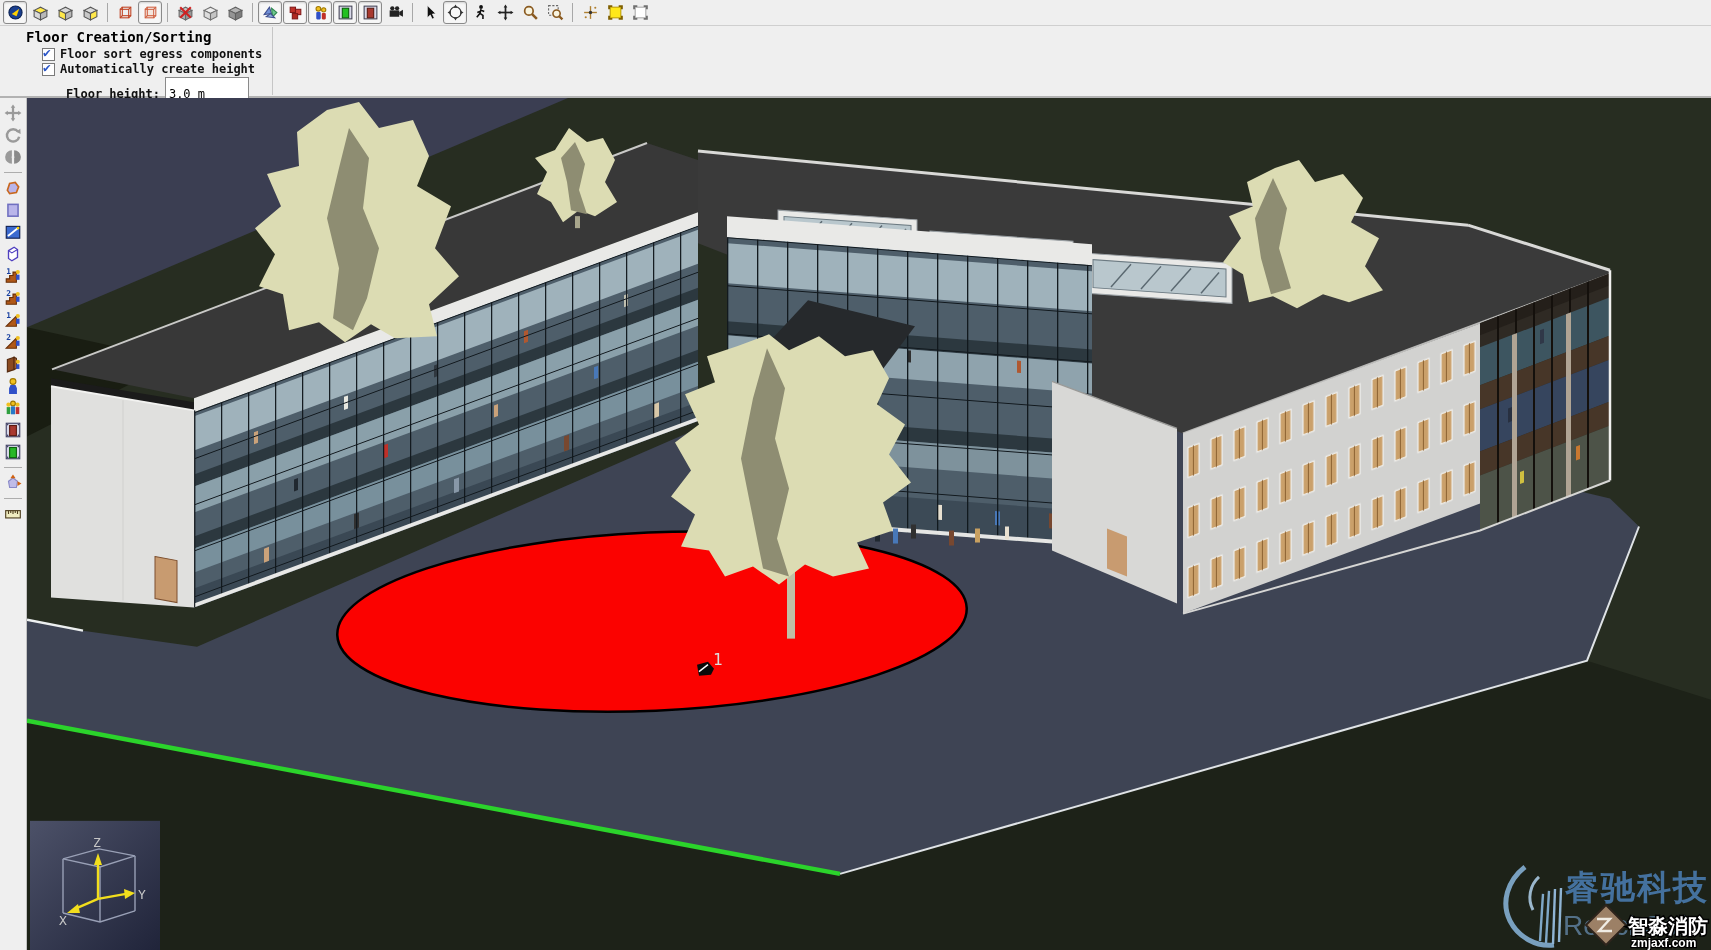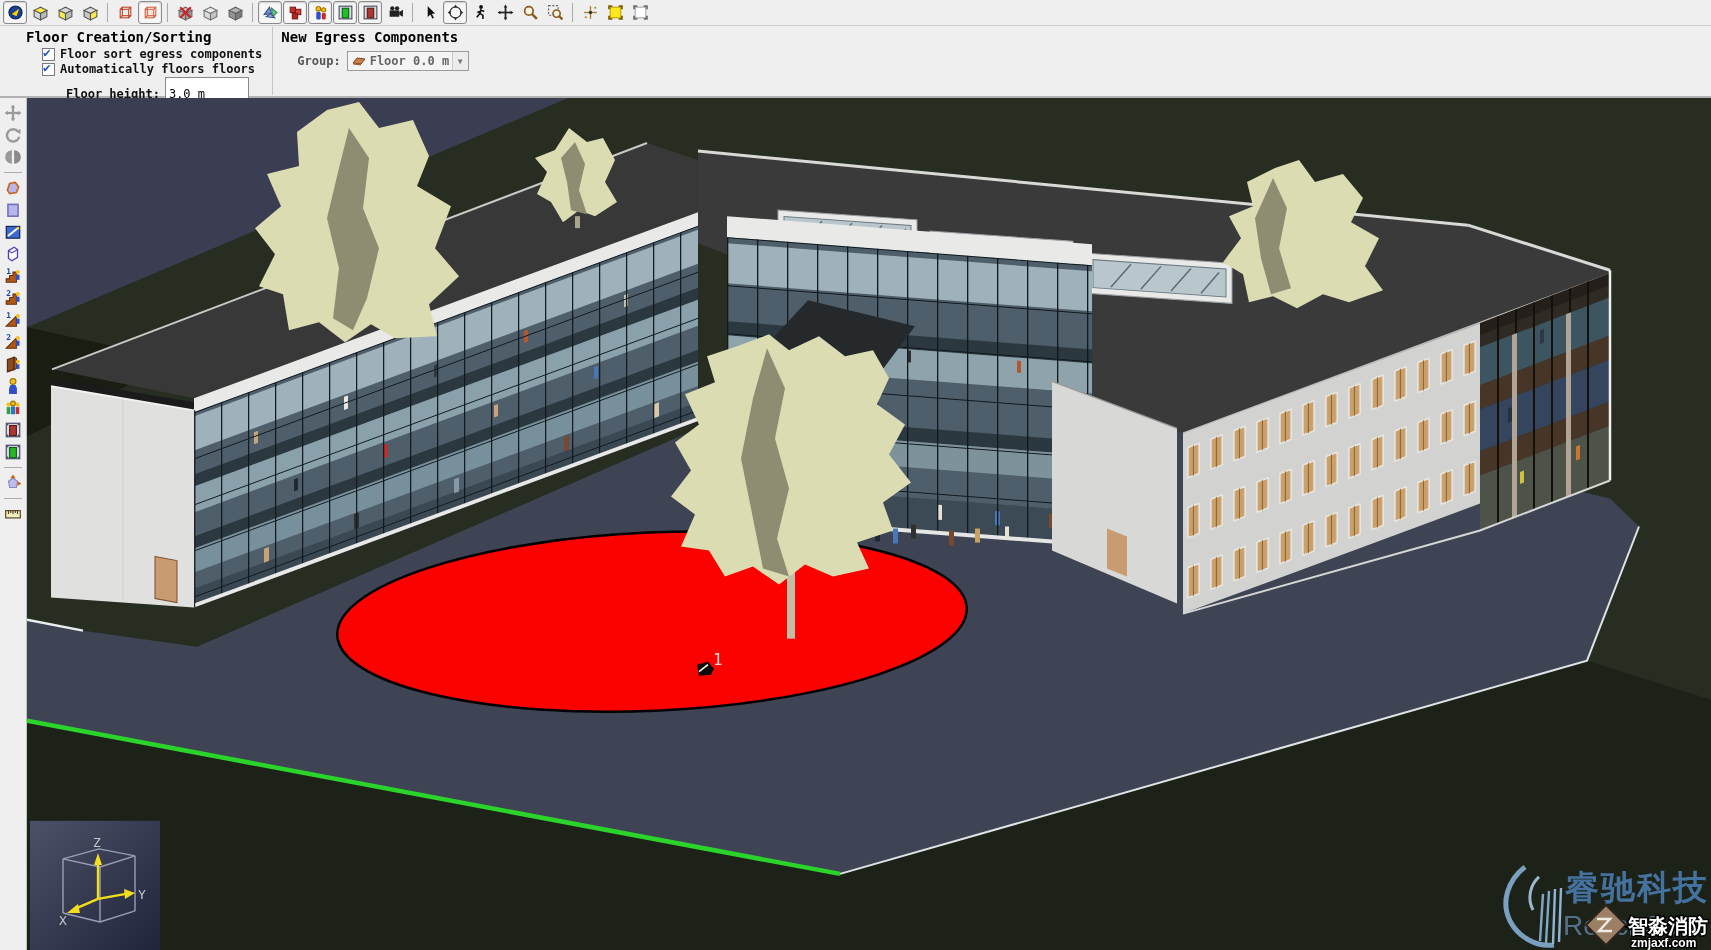--- a/index.html
+++ b/index.html
@@ -226,42 +226,28 @@
       <div class="prow">
         <span class="cb">
             <span class="cbmark">✔</span>
           </span>
         <span>Floor sort egress components</span>
       </div>
       <div class="prow">
         <span class="cb">
             <span class="cbmark">✔</span>
           </span>
-        <span>Automatically floors floors</span>
+        <span>Automatically create height</span>
       </div>
       <div class="prow" style="margin-left:40px;text-decoration:underline;">
         <span>Floor height:</span>
         <input class="tfield" value="3.0 m" style="">
       </div>
     </div>
     <div class="vdiv"></div>
-    <div class="pgroup" style="padding-left:8px;">
-      <div class="ptitle">New Egress Components</div>
-      <div class="prow" style="margin-top:6px;">
-        <span style="font-weight:700;color:#555;">Group:</span>
-        <div class="combo">
-          <svg width="14" height="10" viewBox="0 0 14 10">
-              <polygon points="1,7 5,2 13,3 9,8" fill="#cd7f4a" stroke="#7a4520"></polygon>
-              <polygon points="1,7 9,8 9,9.5 1,8.5" fill="#a85f30"></polygon>
-            </svg>
-          <span class="ctext">Floor 0.0 m</span>
-          <span class="carrow">▼</span>
-        </div>
-      </div>
-    </div>
   </div>
 
   <div class="main">
 
     <div class="ltoolbar">
       <button class="lbtn">
           <svg width="18" height="18" viewBox="0 0 16 16">
             <line x1="8" y1="2.5" x2="8" y2="13.5" stroke="#9a9a9a" stroke-width="2"></line>
             <line x1="2.5" y1="8" x2="13.5" y2="8" stroke="#9a9a9a" stroke-width="2"></line>
             <polygon points="8,0.5 6,3.4 10,3.4" fill="#9a9a9a"></polygon>

